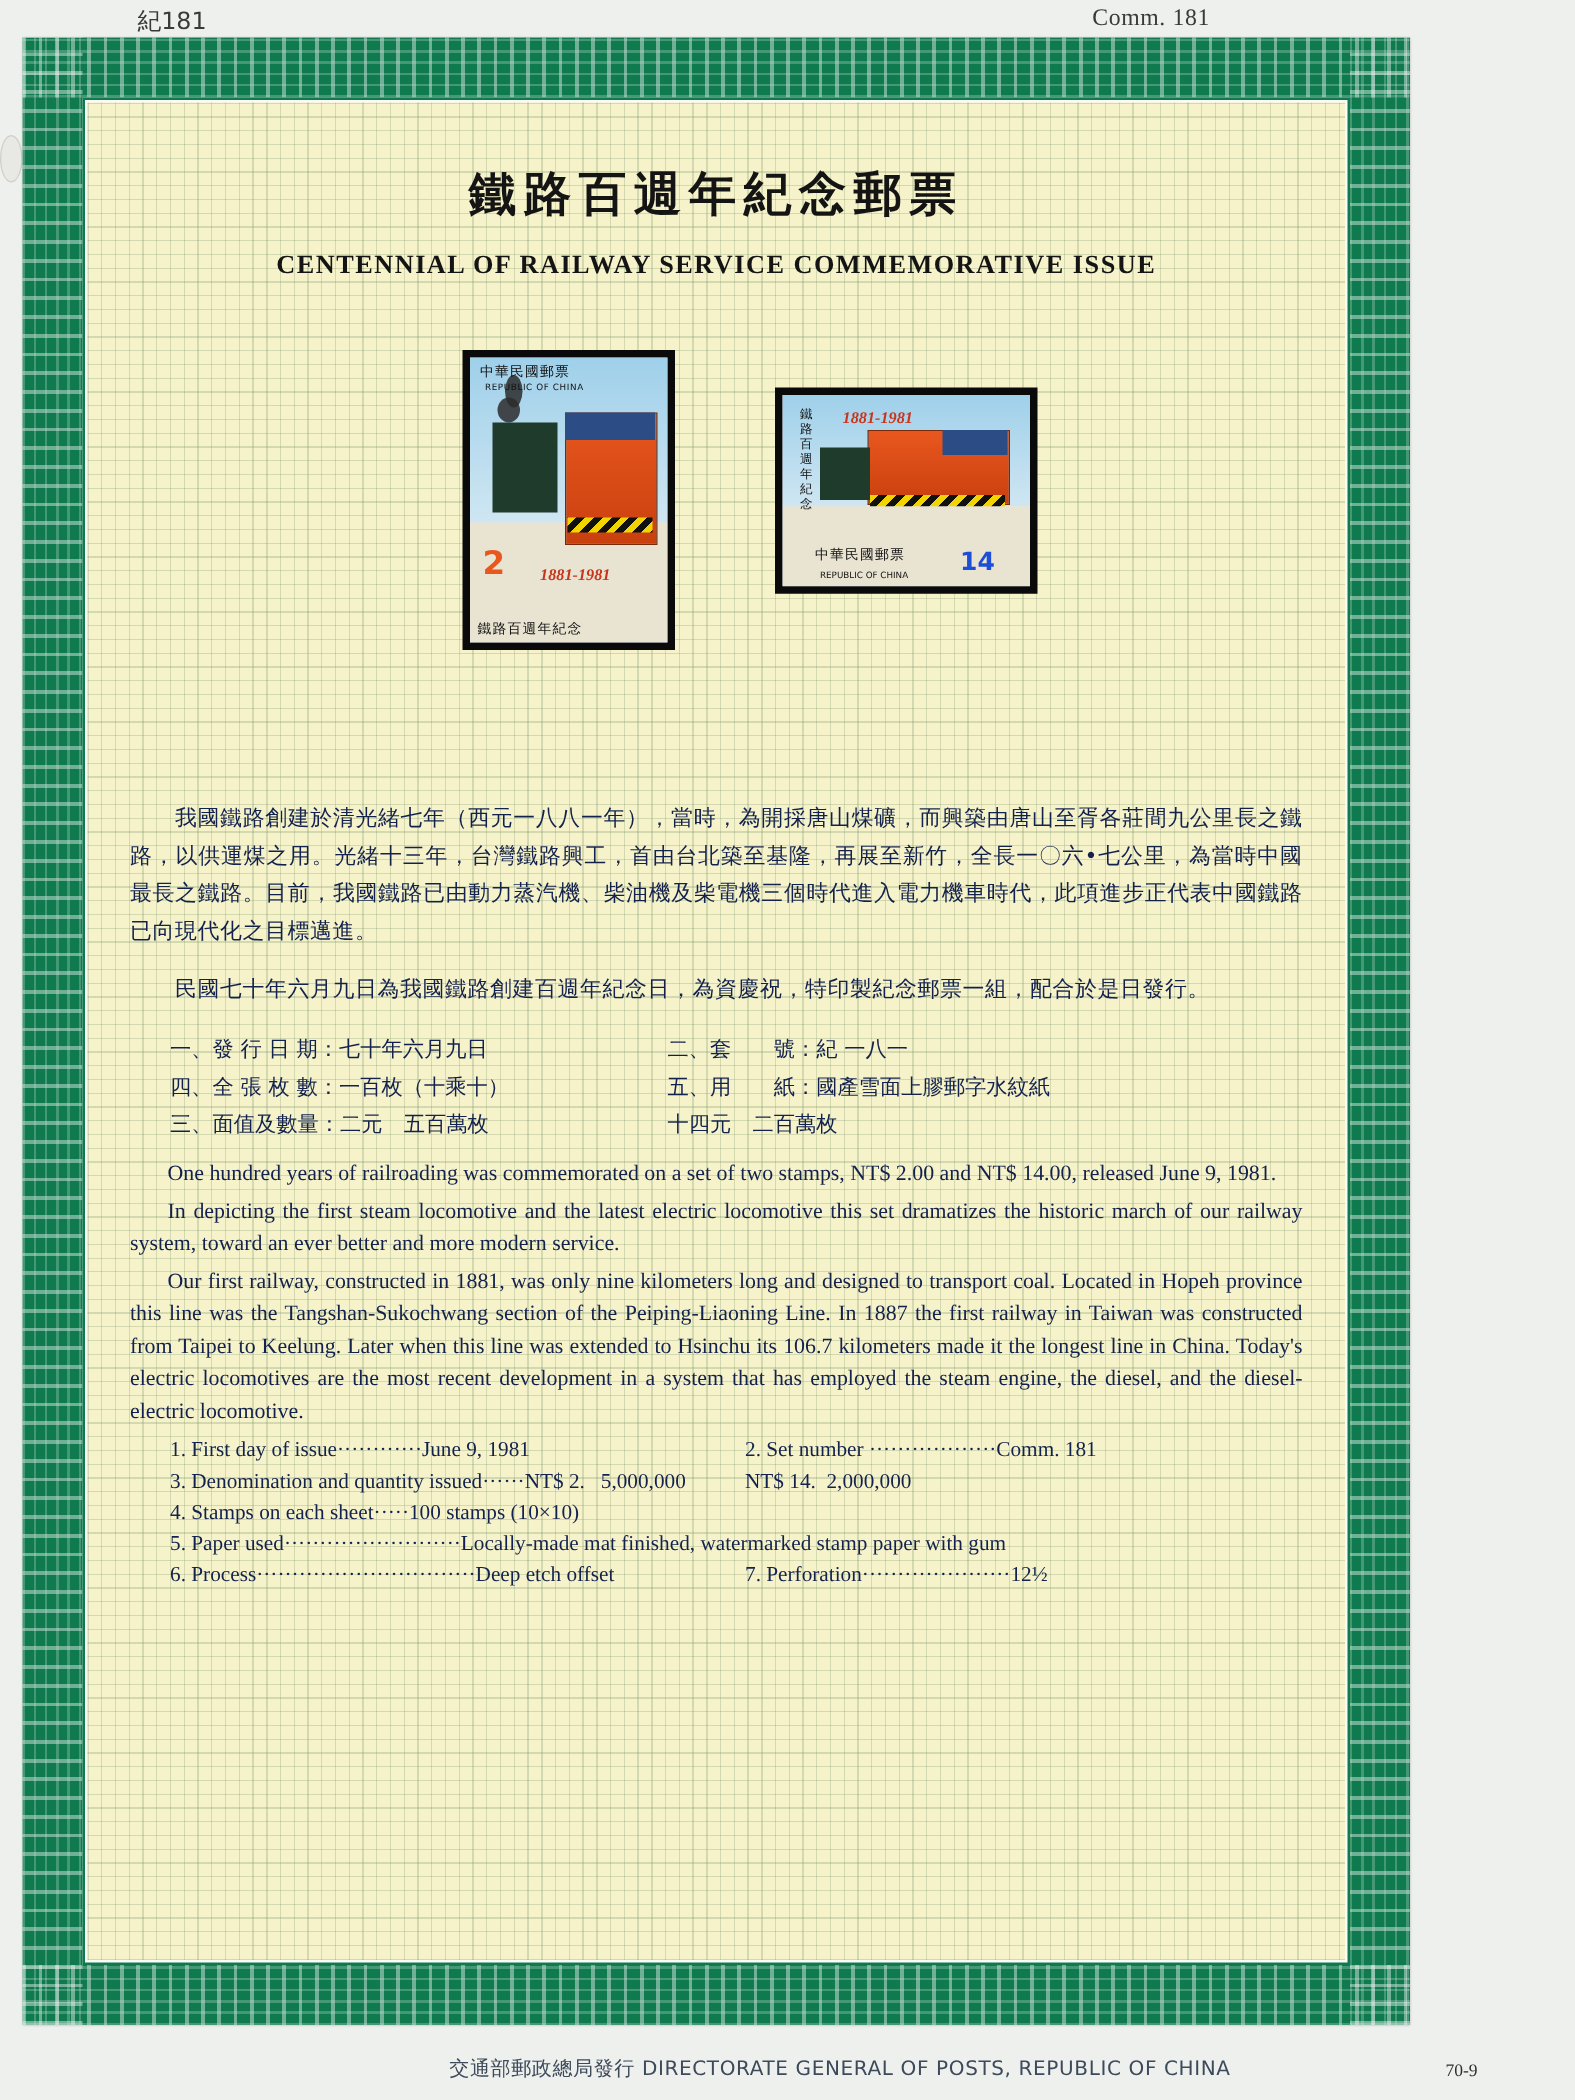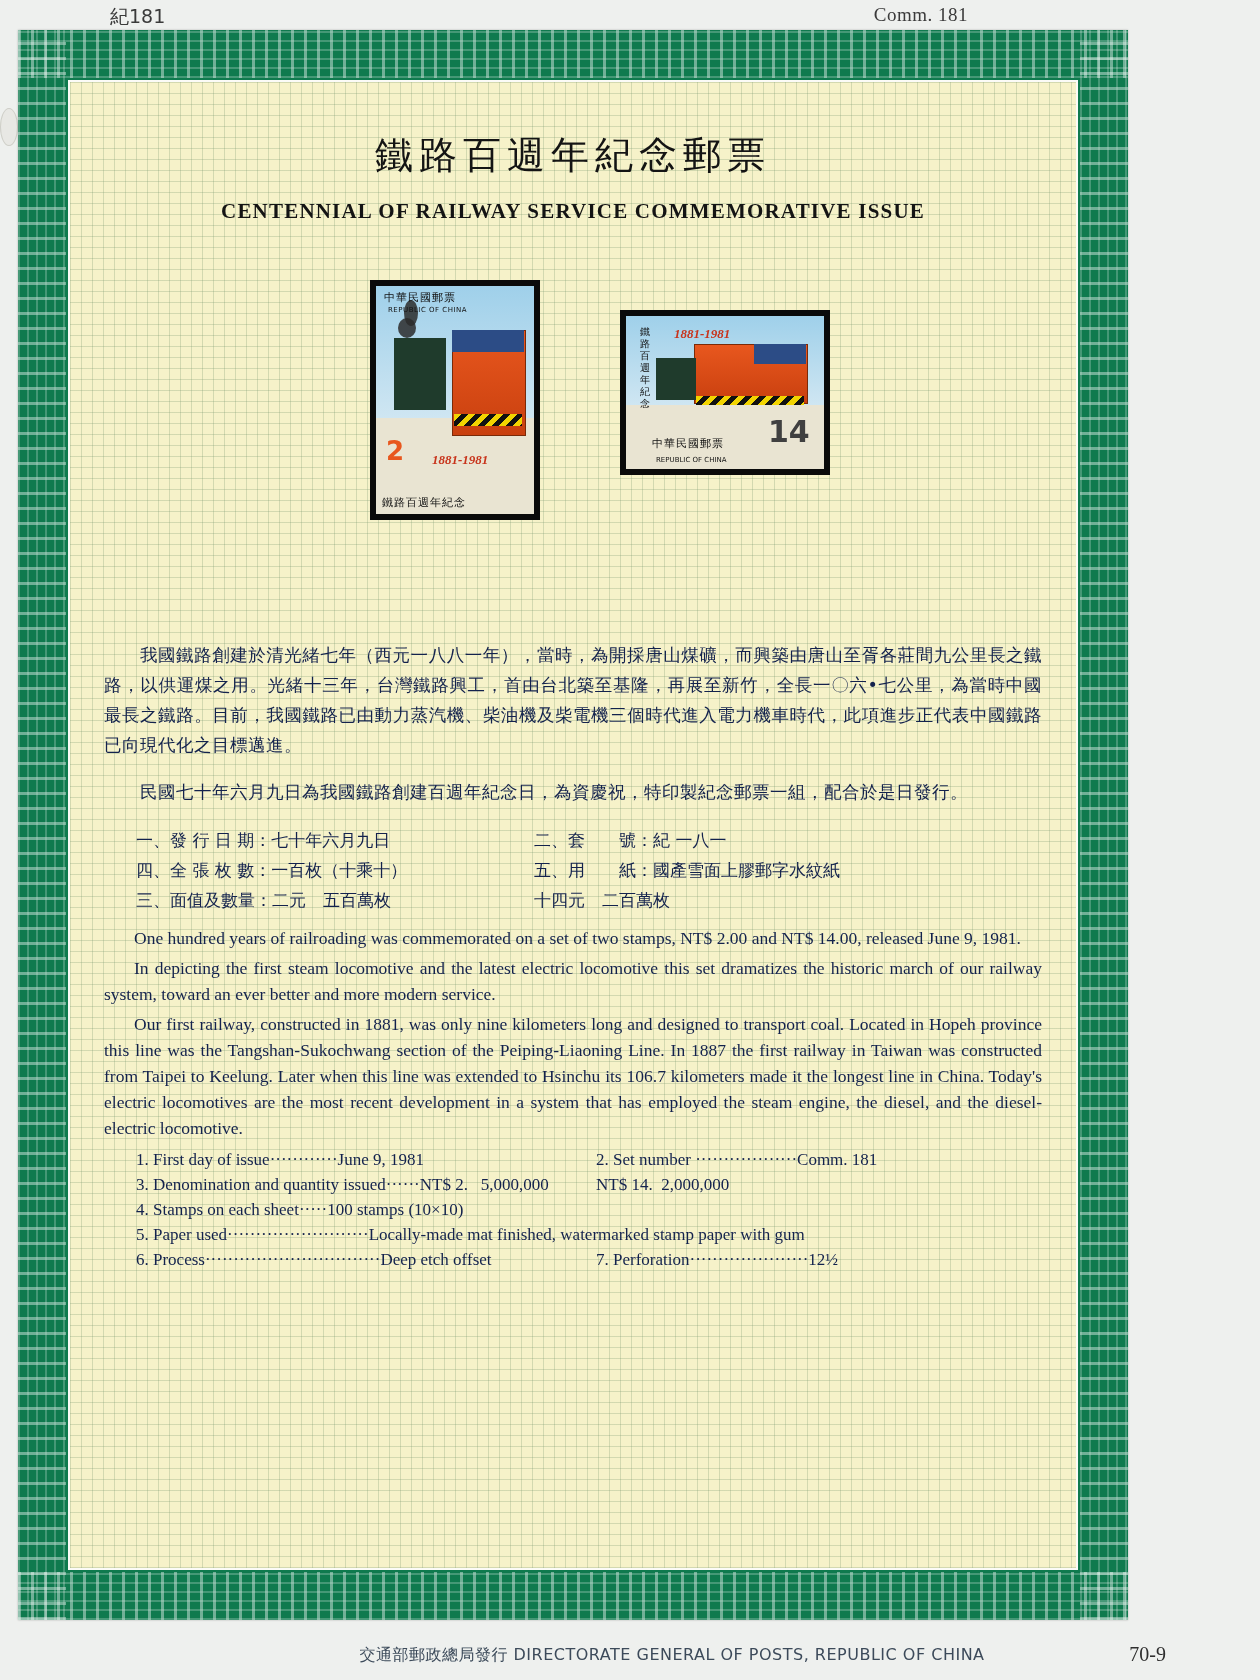--- a/index.html
+++ b/index.html
@@ -70,21 +70,21 @@
   .content{
     position:absolute;left:70px;top:82px;width:1006px;height:1486px;
     background:
       repeating-linear-gradient(0deg, rgba(120,150,110,.28) 0 1px, rgba(0,0,0,0) 1px 11px),
       repeating-linear-gradient(90deg, rgba(120,150,110,.28) 0 1px, rgba(0,0,0,0) 1px 11px),
       #f6f2c9;
     overflow:hidden;
   }
   .titles{text-align:center;padding-top:48px;}
   .t-cn{
-    font-size:38px;letter-spacing:6px;color:#141414;font-weight:normal;
+    font-size:38px;letter-spacing:6px;color:#141414;font-weight:bold;
     font-family:"DejaVu Sans", sans-serif;
   }
   .t-en{
     margin-top:18px;font-size:21px;letter-spacing:1.2px;color:#141414;
     font-family:"Liberation Serif", serif;font-weight:bold;
   }
 
   
   .stamps{position:relative;height:330px;margin-top:46px;}
   .stampA{position:absolute;left:300px;top:10px;width:170px;height:240px;background:#0a0a0a;padding:6px;box-sizing:border-box;}
@@ -130,21 +130,21 @@
   .numrow .c2{flex:1;}
 
   
   .footer{
     position:absolute;left:0;bottom:14px;width:1260px;text-align:center;padding-left:42px;
   }
   .footer .ft{
     font-size:16px;color:#3c4a5a;font-family:"DejaVu Sans",sans-serif;letter-spacing:.5px;
   }
   .footer .pg{
-    position:absolute;right:136px;bottom:0;font-size:20px;color:#2e2e2e;
+    position:absolute;right:120px;bottom:0;font-size:14px;color:#2e2e2e;
     font-family:"Liberation Serif",serif;
   }
   .blob{
     position:absolute;left:0;top:108px;width:16px;height:36px;border-radius:50%;
     background:#e8e8e4;border:1px solid #cfcfc8;
   }
 </style>
 </head>
 <body>
 
@@ -195,21 +195,21 @@
       <div class="stampB">
         <div class="perf">
           <div class="sky"></div>
           <div class="ground"></div>
           <div class="loco" style="left:68px;top:28px;width:112px;height:58px;background:linear-gradient(#e8571e,#c9400f);"></div>
           <div class="locoBlue" style="left:128px;top:28px;width:52px;height:20px;background:#2c4c86;"></div>
           <div class="locoBlue" style="left:30px;top:42px;width:40px;height:42px;background:#1f3b2c;"></div>
           <div class="stripe" style="left:70px;top:80px;width:108px;height:9px;"></div>
           <div class="yearmark" style="left:48px;top:10px;font-size:13px;">1881-1981</div>
           <div class="vtxt" style="left:14px;top:10px;font-size:10px;width:12px;line-height:12px;">鐵路百週年紀念</div>
-          <div class="vnum" style="left:142px;bottom:20px;font-size:30px;color:#404040;">14</div>
+          <div class="vnum" style="left:142px;bottom:8px;font-size:20px;color:#1d4ed8;">14</div>
           <div class="vtxt" style="left:26px;bottom:18px;font-size:11px;letter-spacing:1px;">中華民國郵票</div>
           <div class="vtxt" style="left:30px;bottom:5px;font-size:7px;">REPUBLIC OF CHINA</div>
         </div>
       </div>
 
     </div>
 
     <div class="body">
 
       <p class="cnpar indent">我國鐵路創建於清光緒七年（西元一八八一年），當時，為開採唐山煤礦，而興築由唐山至胥各莊間九公里長之鐵路，以供運煤之用。光緒十三年，台灣鐵路興工，首由台北築至基隆，再展至新竹，全長一〇六•七公里，為當時中國最長之鐵路。目前，我國鐵路已由動力蒸汽機、柴油機及柴電機三個時代進入電力機車時代，此項進步正代表中國鐵路已向現代化之目標邁進。</p>

